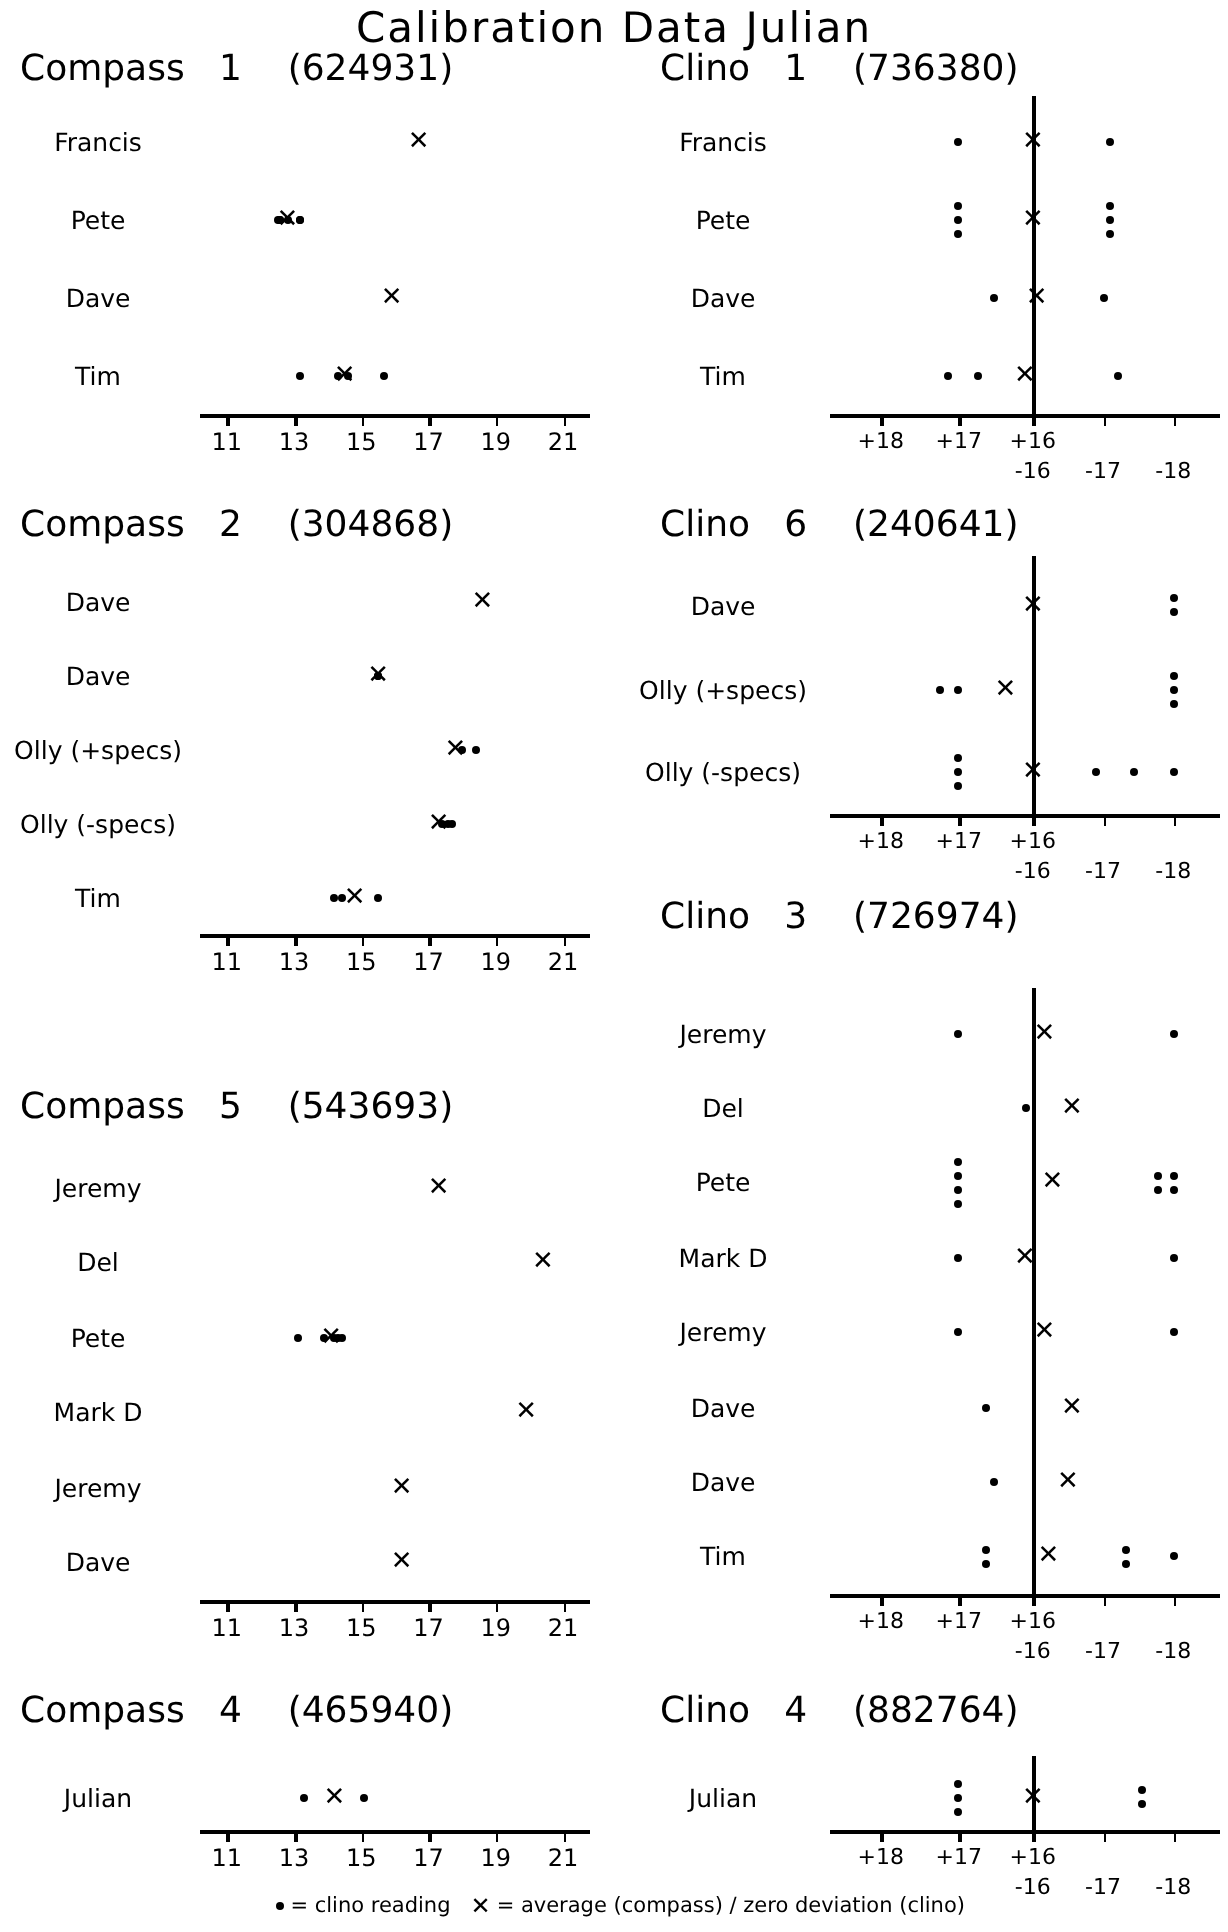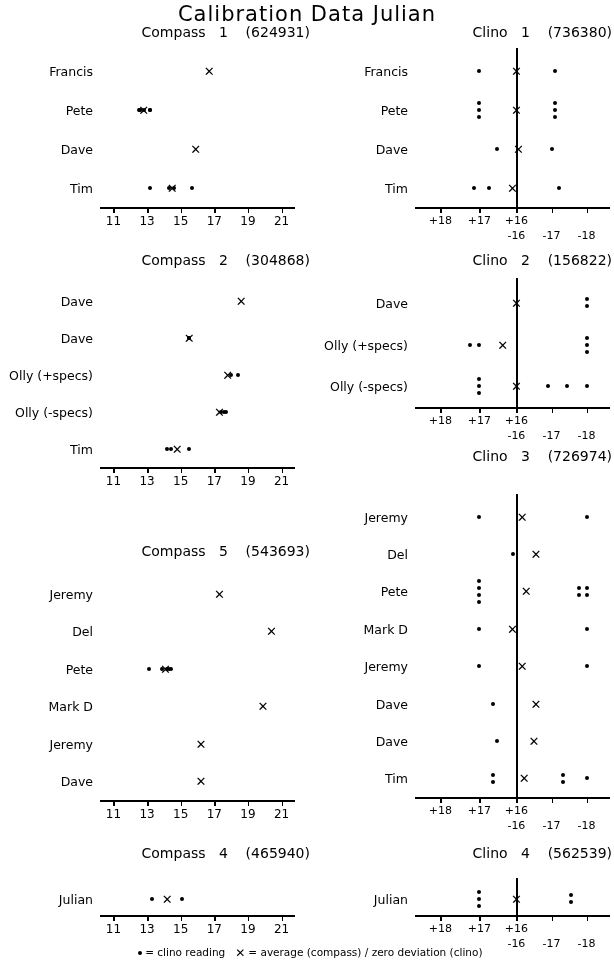--- a/index.html
+++ b/index.html
@@ -15,40 +15,40 @@
     position:absolute;
     top:2px;left:0;width:614px;
     text-align:center;
     font-size:21px;
     letter-spacing:1px;
     font-family:"DejaVu Sans", sans-serif;
   }
   .panel-title{
     position:absolute;
     top:0;left:0;width:100%;
-    text-align:right;
-    font-size:14px;
+    text-align:left;
+    font-size:18px;
     white-space:pre;
   }
   .ticklabel{
     position:absolute;
     font-size:12px;
     text-align:center;
     white-space:pre;
   }
   .ticklabel2{
     position:absolute;
     font-size:11px;
     text-align:center;
     white-space:pre;
   }
   .rowlabel{
     position:absolute;
     font-size:12.5px;
-    text-align:right;
+    text-align:center;
     white-space:pre;
     transform:translateY(-50%);
   }
   .dot{
     position:absolute;
     width:4px;height:4px;
     border-radius:50%;
     background:#000;
     transform:translate(-50%,-50%);
   }
@@ -188,21 +188,21 @@
     <div class="rowlabel" style="left: 5px; top: 411.5px; width: 88px;">Olly (-specs)</div>
     <div class="dot" style="left: 221.034px; top: 411.5px;"></div>
     <div class="dot" style="left: 224.397px; top: 411.5px;"></div>
     <div class="dot" style="left: 226.078px; top: 411.5px;"></div>
     <div class="cross" style="left: 219.353px; top: 411.5px;">✕</div>
     <div class="rowlabel" style="left: 5px; top: 448.5px; width: 88px;">Tim</div>
     <div class="dot" style="left: 167.241px; top: 448.5px;"></div>
     <div class="dot" style="left: 170.603px; top: 448.5px;"></div>
     <div class="dot" style="left: 189.095px; top: 448.5px;"></div>
     <div class="cross" style="left: 177.328px; top: 448.5px;">✕</div>
-    <div class="panel-title" style="left: 330px; top: 252px; width: 282px;">Clino   2    (156822)</div>
+    <div class="panel-title" style="left: 330px; top: 252px; width: 282px;">Clino   6    (240641)</div>
     <div class="" style="position: absolute; left: 415px; top: 407px; width: 195px; height: 1.5px; background: rgb(0, 0, 0);"></div>
     <div class="zeroline" style="left: 516.4px; top: 278px; height: 129px;"></div>
     <div class="" style="position: absolute; left: 440.35px; top: 408px; width: 1.5px; height: 5px; background: rgb(0, 0, 0);"></div>
     <div class="" style="position: absolute; left: 479.35px; top: 408px; width: 1.5px; height: 5px; background: rgb(0, 0, 0);"></div>
     <div class="" style="position: absolute; left: 516.4px; top: 408px; width: 1.5px; height: 5px; background: rgb(0, 0, 0);"></div>
     <div class="" style="position: absolute; left: 551.5px; top: 408px; width: 1.5px; height: 5px; background: rgb(0, 0, 0);"></div>
     <div class="" style="position: absolute; left: 586.6px; top: 408px; width: 1.5px; height: 5px; background: rgb(0, 0, 0);"></div>
     <div class="ticklabel2" style="left: 422.35px; top: 414px; width: 36px;">+18</div>
     <div class="ticklabel2" style="left: 461.35px; top: 414px; width: 36px;">+17</div>
     <div class="ticklabel2" style="left: 498.4px; top: 414px; width: 36px;">+16</div>
@@ -322,21 +322,21 @@
     <div class="" style="position: absolute; left: 214.31px; top: 916px; width: 1.5px; height: 5px; background: rgb(0, 0, 0);"></div>
     <div class="ticklabel" style="left: 199.31px; top: 922px; width: 30px;">17</div>
     <div class="" style="position: absolute; left: 247.931px; top: 916px; width: 1.5px; height: 5px; background: rgb(0, 0, 0);"></div>
     <div class="ticklabel" style="left: 232.931px; top: 922px; width: 30px;">19</div>
     <div class="" style="position: absolute; left: 281.552px; top: 916px; width: 1.5px; height: 5px; background: rgb(0, 0, 0);"></div>
     <div class="ticklabel" style="left: 266.552px; top: 922px; width: 30px;">21</div>
     <div class="rowlabel" style="left: 5px; top: 898.5px; width: 88px;">Julian</div>
     <div class="dot" style="left: 152.112px; top: 898.5px;"></div>
     <div class="dot" style="left: 182.371px; top: 898.5px;"></div>
     <div class="cross" style="left: 167.241px; top: 898.5px;">✕</div>
-    <div class="panel-title" style="left: 330px; top: 845px; width: 282px;">Clino   4    (562539)</div>
+    <div class="panel-title" style="left: 330px; top: 845px; width: 282px;">Clino   4    (882764)</div>
     <div class="" style="position: absolute; left: 415px; top: 915px; width: 195px; height: 1.5px; background: rgb(0, 0, 0);"></div>
     <div class="zeroline" style="left: 516.4px; top: 878px; height: 37px;"></div>
     <div class="" style="position: absolute; left: 440.35px; top: 916px; width: 1.5px; height: 5px; background: rgb(0, 0, 0);"></div>
     <div class="" style="position: absolute; left: 479.35px; top: 916px; width: 1.5px; height: 5px; background: rgb(0, 0, 0);"></div>
     <div class="" style="position: absolute; left: 516.4px; top: 916px; width: 1.5px; height: 5px; background: rgb(0, 0, 0);"></div>
     <div class="" style="position: absolute; left: 551.5px; top: 916px; width: 1.5px; height: 5px; background: rgb(0, 0, 0);"></div>
     <div class="" style="position: absolute; left: 586.6px; top: 916px; width: 1.5px; height: 5px; background: rgb(0, 0, 0);"></div>
     <div class="ticklabel2" style="left: 422.35px; top: 922px; width: 36px;">+18</div>
     <div class="ticklabel2" style="left: 461.35px; top: 922px; width: 36px;">+17</div>
     <div class="ticklabel2" style="left: 498.4px; top: 922px; width: 36px;">+16</div>

